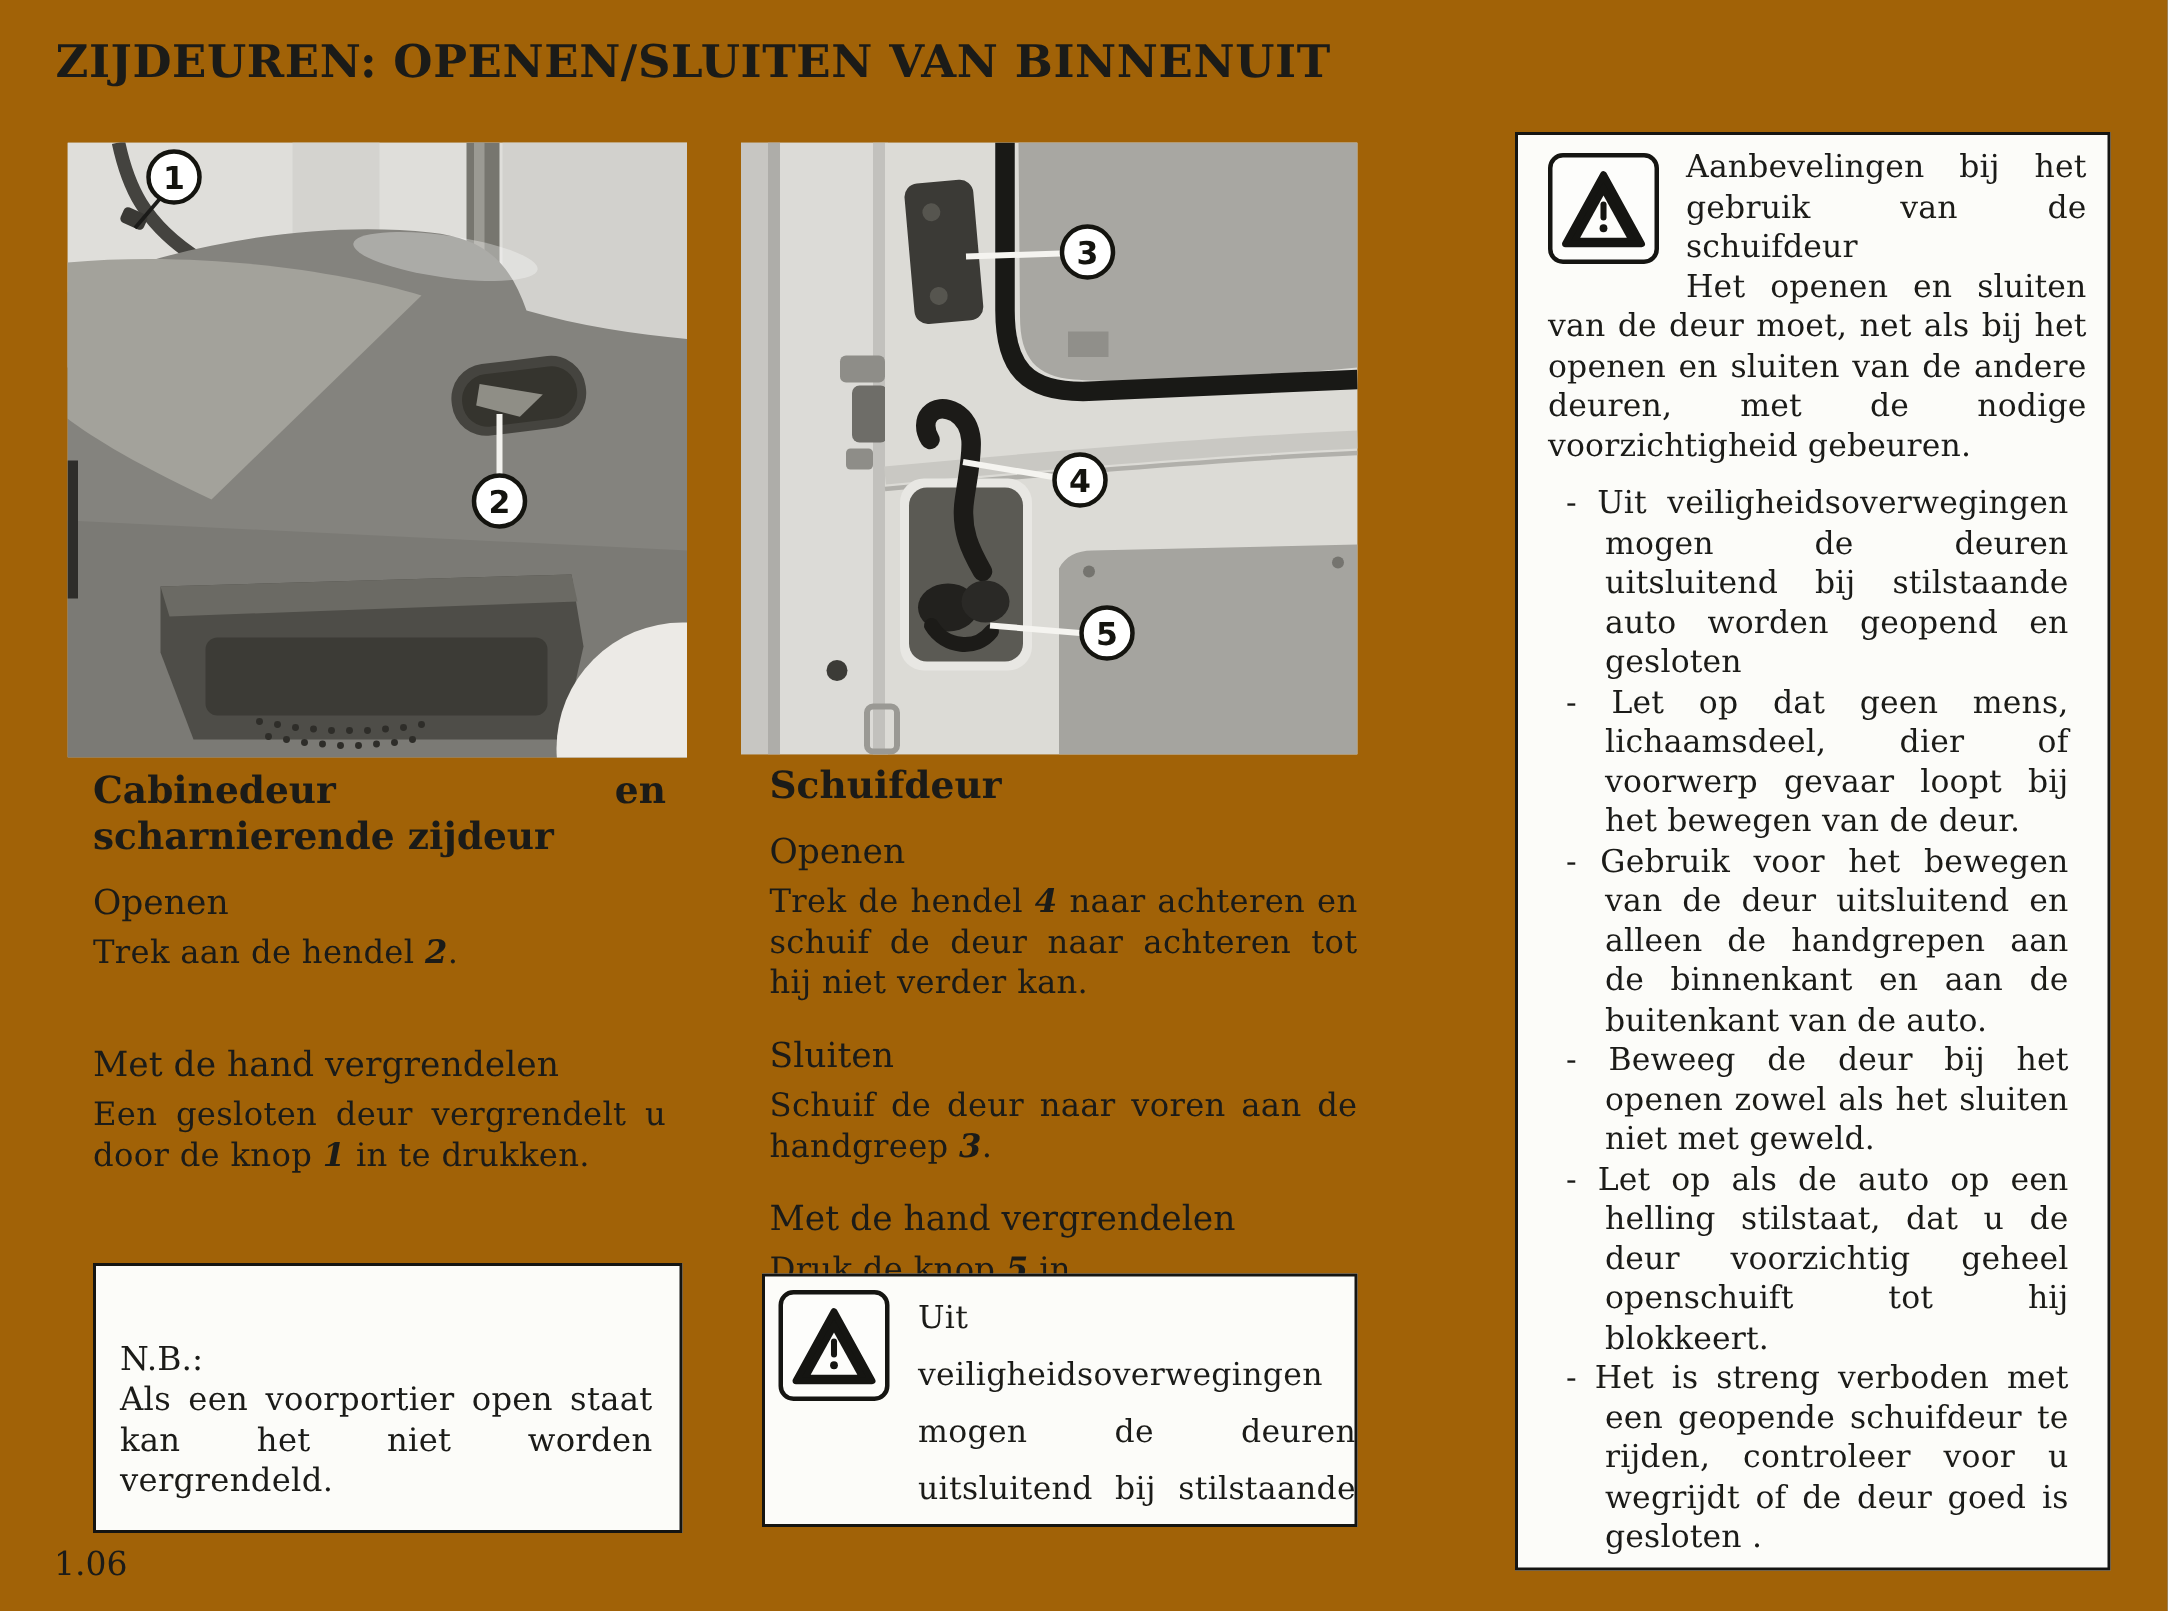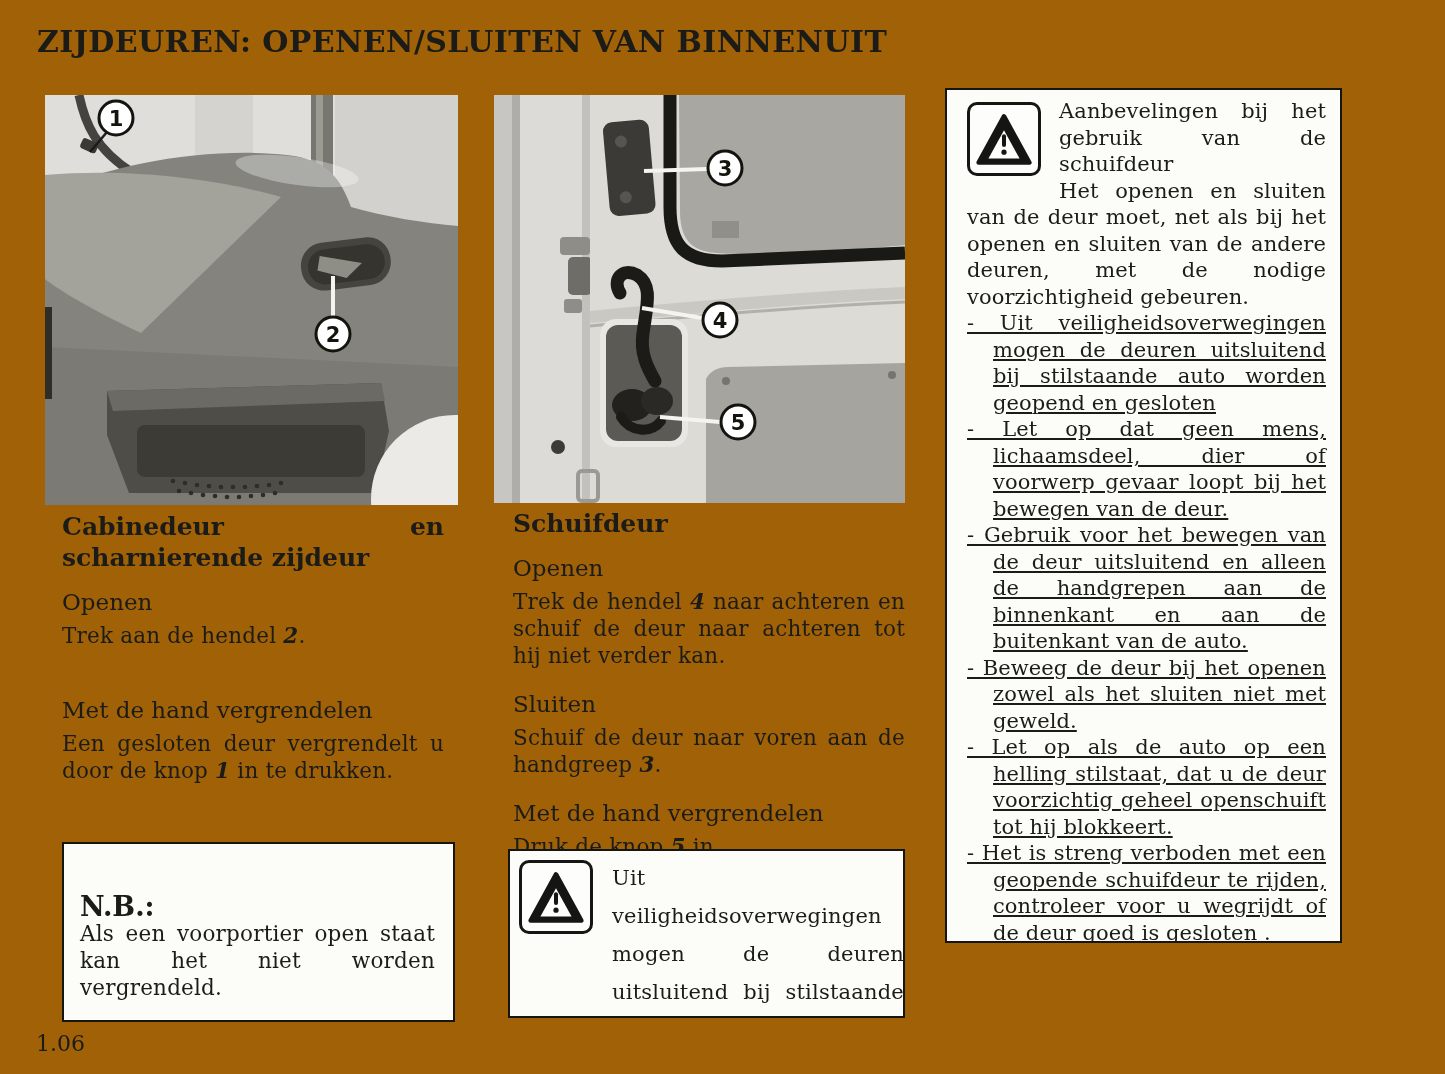--- a/index.html
+++ b/index.html
@@ -21,36 +21,36 @@
   #mid-text{left:513px;top:508px;width:392px;}
   .h1{font-size:25px;font-weight:700;line-height:31px;text-align:justify;}
   .h2{font-size:23px;font-weight:400;line-height:28px;margin-top:15px;}
   .body{font-size:21.5px;line-height:27px;text-align:justify;letter-spacing:.2px;}
   .num{font-weight:700;font-style:italic;}
   .mt-lg{margin-top:47px;}
   .mt-md{margin-top:21px;}
   .mt-sm{margin-top:6px;}
   .ruled-box{border:2.5px solid #151512;box-sizing:border-box;background:#fcfcf9;}
   #nb-box{position:absolute;left:62px;top:842px;width:393px;height:180px;padding:49px 18px 0 16px;overflow:hidden;}
-  #nb-box .nb-label{font-size:27px;font-weight:700;line-height:27px;}
+  #nb-box .nb-label{font-size:22px;font-weight:400;line-height:27px;}
   #warn-box-mid{position:absolute;left:508px;top:849px;width:397px;height:169px;overflow:hidden;}
   .warn-icon{
     width:74px;height:74px;border:3px solid #151512;border-radius:10px;
     background:#fdfdfb;display:flex;align-items:center;justify-content:center;box-sizing:border-box;
   }
   .warn-icon svg{display:block;width:58px;height:53px;}
   #warn-box-mid .warn-icon{position:absolute;left:9px;top:9px;}
   #warn-box-mid .body{position:absolute;left:102px;top:8px;width:292px;font-size:21px;line-height:38px;}
   #right-panel{
-    position:absolute;left:945px;top:88px;width:397px;height:855px;
+    position:absolute;left:1010px;top:88px;width:397px;height:959px;
     padding:8px 14px 0 20px;overflow:hidden;
   }
   #right-panel .rp-text{font-size:21px;line-height:26.5px;text-align:justify;letter-spacing:.1px;}
   .icon-float{float:left;width:92px;height:104px;padding-top:4px;box-sizing:border-box;}
-  #right-panel ul{list-style:none;margin:0;padding:0;text-decoration:underline;}
+  #right-panel ul{list-style:none;margin:12px;padding:0;}
   #right-panel li{padding-left:26px;text-indent:-26px;}
   .page-num{position:absolute;left:36px;top:1031px;font-size:22px;font-weight:400;}
 </style>
 </head>
 <body>
 
 <div class="page">
 
   <div class="page-title">ZIJDEUREN: OPENEN/SLUITEN VAN BINNENUIT</div>
 

